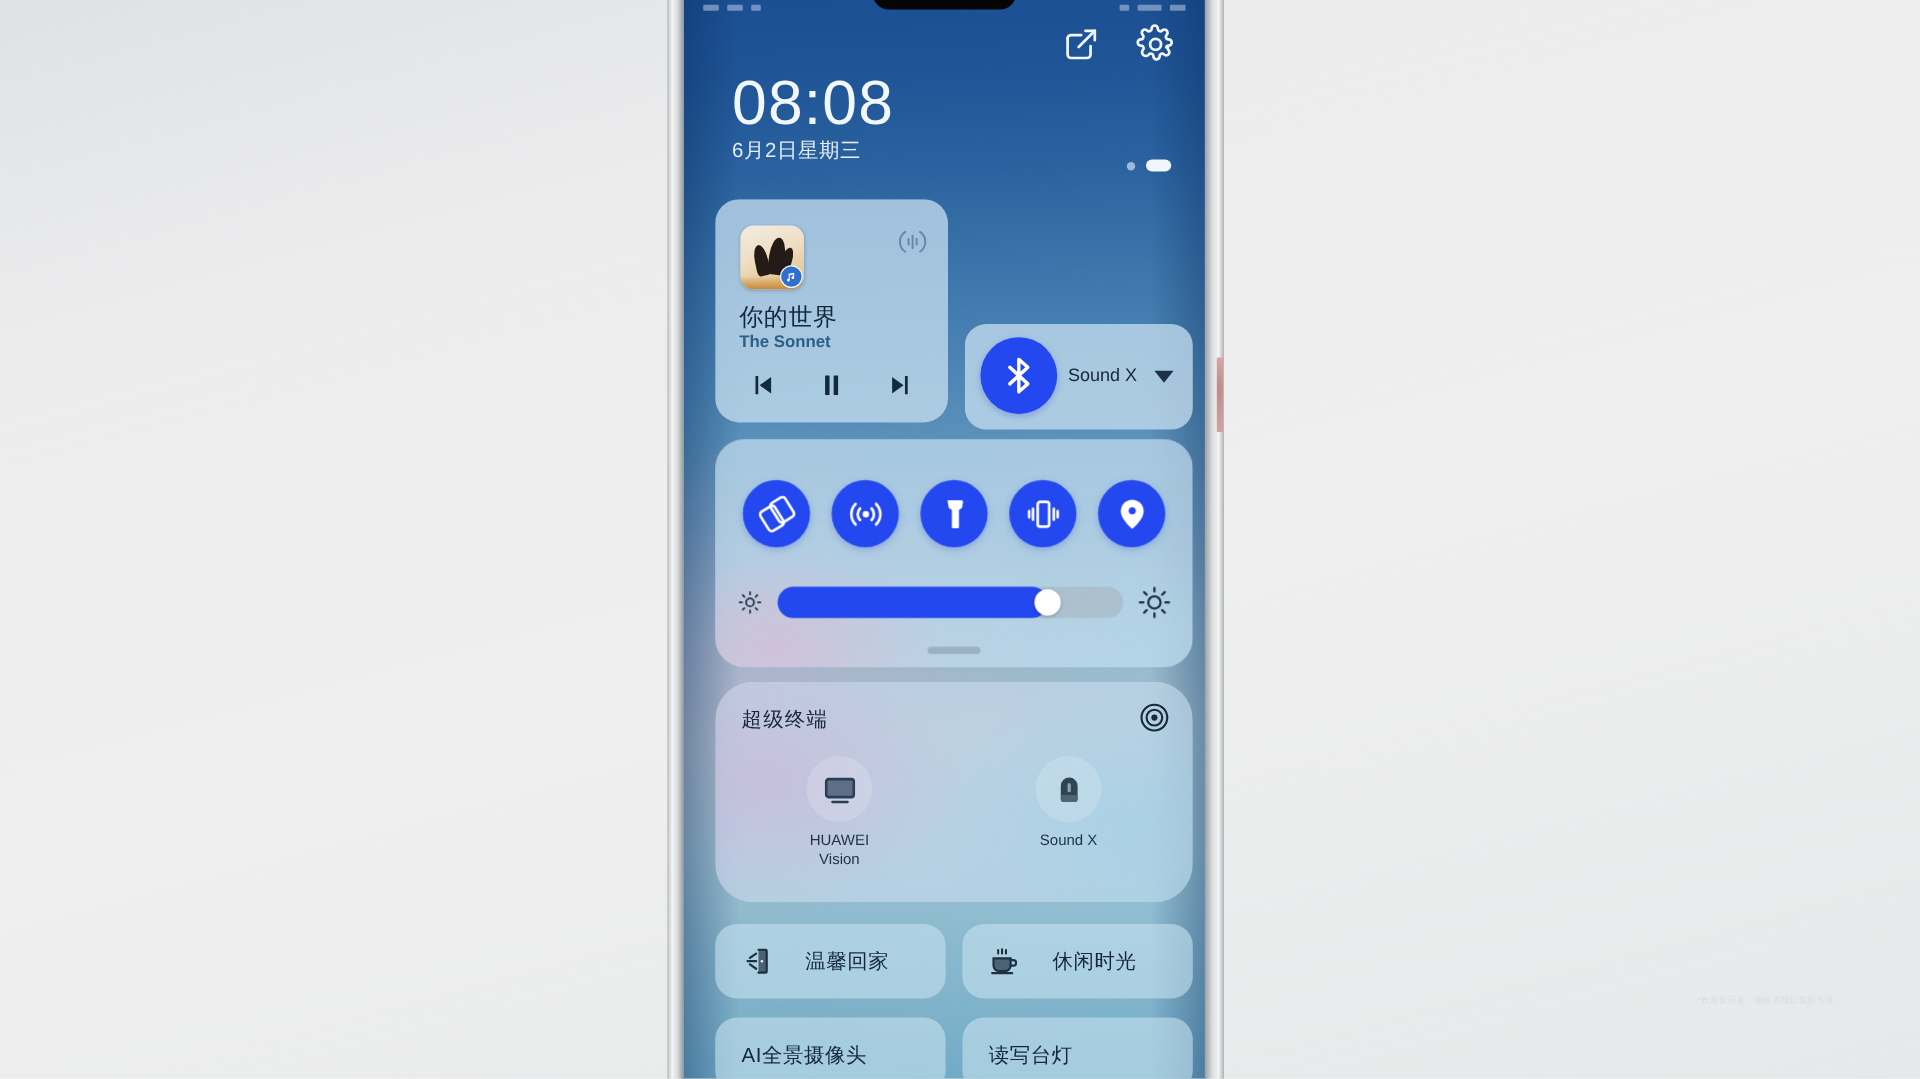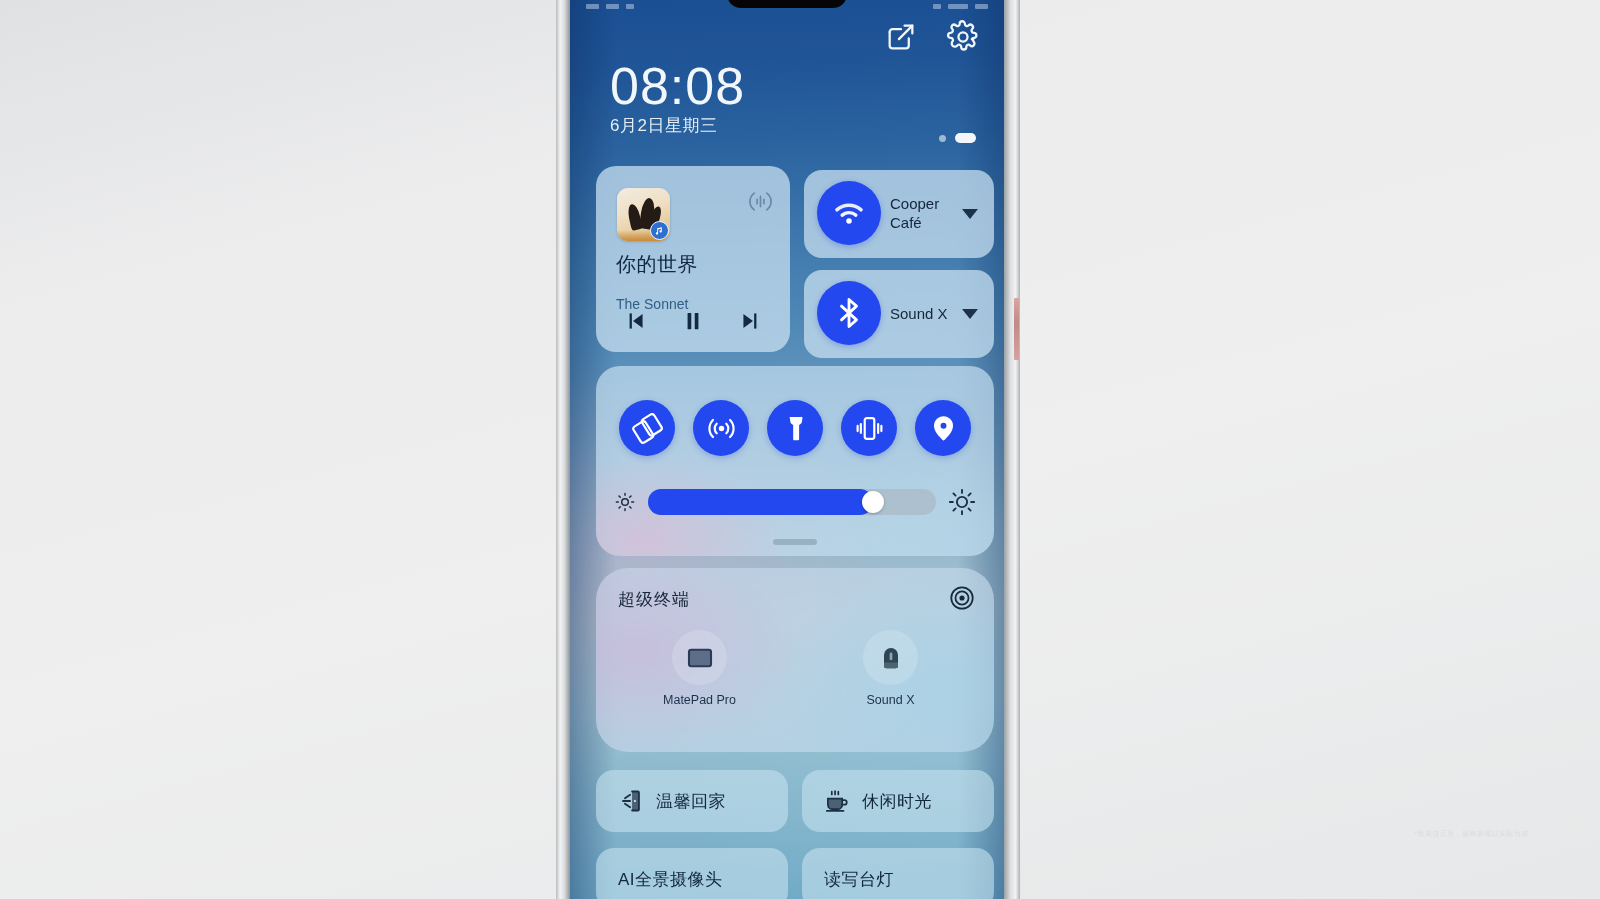--- a/index.html
+++ b/index.html
@@ -138,21 +138,21 @@
   #cast-icon {
     position: absolute; right: 16px; top: 22px; width: 27px; height: 27px; opacity: 0.5;
   }
   #cast-icon svg { width: 100%; height: 100%; }
   #track-title {
     position: absolute; left: 20px; top: 85px; font-size: 20px;
     color: #12283f; font-weight: 400; letter-spacing: 0.5px;
   }
   #track-artist {
     position: absolute; left: 20px; top: 110px; font-size: 14px;
-    color: #2f5f85; font-weight: 400; margin-top: 20px;
+    color: #2f5f85; font-weight: 700;
   }
   #media-controls {
     position: absolute; left: 0; right: 0; top: 142px;
     display: flex; justify-content: space-around; align-items: center; padding: 0 10px;
   }
   .mctl { width: 26px; height: 26px; cursor: pointer; }
   .mctl svg { width: 100%; height: 100%; }
 
   
   #wifi-card { left: 236px; top: 170px; width: 190px; height: 88px; border-radius: 18px; }
@@ -243,21 +243,21 @@
   }
   .device-circle svg { width: 30px; height: 30px; }
   .device-name {
     margin-top: 8px; font-size: 12.5px; color: #1d3149; line-height: 1.25;
   }
 
   
   .scene-card {
     height: 62px; border-radius: 18px;
     background: rgba(196,224,238,0.62);
-    display: flex; align-items: center; gap: 12px; padding-left: 22px;
+    display: flex; align-items: center; gap: 27px; padding-left: 22px;
     cursor: pointer;
   }
   #scene-row-1 {
     position: absolute; left: 28px; top: 770px; width: 398px; z-index: 2;
     display: flex; gap: 14px;
   }
   #scene-row-2 {
     position: absolute; left: 28px; top: 848px; width: 398px; z-index: 2;
     display: flex; gap: 14px;
   }
@@ -360,31 +360,20 @@
         </span>
         <span class="mctl">
           <svg viewBox="0 0 24 24" fill="#13293f">
               <path d="M5 5.6v12.8L13.8 12z"></path>
               <path d="M14.9 5H17v14h-2.1z"></path>
             </svg>
         </span>
       </div>
     </div>
 
-    <div class="card" id="wifi-card">
-      <span class="conn-bubble">
-        <svg viewBox="0 0 24 24" fill="#ffffff">
-          <path d="M12 19.2a1.85 1.85 0 1 0 0-3.7 1.85 1.85 0 0 0 0 3.7z"></path>
-          <path d="M12 10.6c-2 0-3.85.73-5.28 1.95a1.15 1.15 0 1 0 1.5 1.74A6.78 6.78 0 0 1 12 12.9c1.44 0 2.78.5 3.78 1.39a1.15 1.15 0 1 0 1.5-1.74A8.08 8.08 0 0 0 12 10.6z" opacity="0.95"></path>
-          <path d="M12 5.6a13.1 13.1 0 0 0-8.68 3.26A1.18 1.18 0 1 0 4.88 10.6 10.73 10.73 0 0 1 12 7.95c2.73 0 5.23.98 7.12 2.65a1.18 1.18 0 1 0 1.56-1.74A13.1 13.1 0 0 0 12 5.6z" opacity="0.9"></path>
-        </svg>
-      </span>
-      <span class="conn-label">Cooper Café</span>
-      <span class="conn-caret"></span>
-    </div>
 
     <div class="card" id="bt-card">
       <span class="conn-bubble">
         <svg viewBox="0 0 24 24" fill="none" stroke="#ffffff" stroke-width="1.9" stroke-linecap="round" stroke-linejoin="round">
           <path d="M7 7.4 17 16.6 12 21V3l5 4.4L7 16.6"></path>
         </svg>
       </span>
       <span class="conn-label">Sound X</span>
       <span class="conn-caret"></span>
     </div>
@@ -458,29 +447,30 @@
       <span id="sd-radar">
         <svg viewBox="0 0 24 24" fill="none" stroke="#17293c" stroke-width="1.5">
           <circle cx="12" cy="12" r="9.2"></circle>
           <circle cx="12" cy="12" r="5.6"></circle>
           <circle cx="12" cy="12" r="2.2" fill="#17293c" stroke="none"></circle>
         </svg>
       </span>
 
       <div id="device-row">
 
-
         <div class="device-item">
           <span class="device-circle">
-            <svg viewBox="0 0 24 24" fill="none" stroke="#2c3c55" stroke-width="1.7">
-              <rect x="3.2" y="5.4" width="17.6" height="13.2" rx="1.8" fill="#5f6e88"></rect>
+            <svg viewBox="0 0 24 24" fill="none" stroke="#2c3c55" stroke-width="1.7" stroke-linecap="round">
+              <rect x="2.8" y="5" width="18.4" height="12" rx="1.6" fill="#5f6e88"></rect>
+              <path d="M7 20.2h10"></path>
             </svg>
           </span>
-          <div class="device-name">MatePad Pro</div>
+          <div class="device-name">HUAWEI Vision</div>
         </div>
+
 
 
         <div class="device-item">
           <span class="device-circle">
             <svg viewBox="0 0 24 24">
               <path d="M6.4 9.6a5.6 5.6 0 0 1 11.2 0v8.6a2 2 0 0 1-2 2H8.4a2 2 0 0 1-2-2z" fill="#2f4455"></path>
               <path d="M6.4 15.6h11.2v2.6a2 2 0 0 1-2 2H8.4a2 2 0 0 1-2-2z" fill="#4d6572"></path>
               <rect x="10.9" y="7.6" width="2.2" height="6.2" rx="1.1" fill="#8ea3ad"></rect>
             </svg>
           </span>

